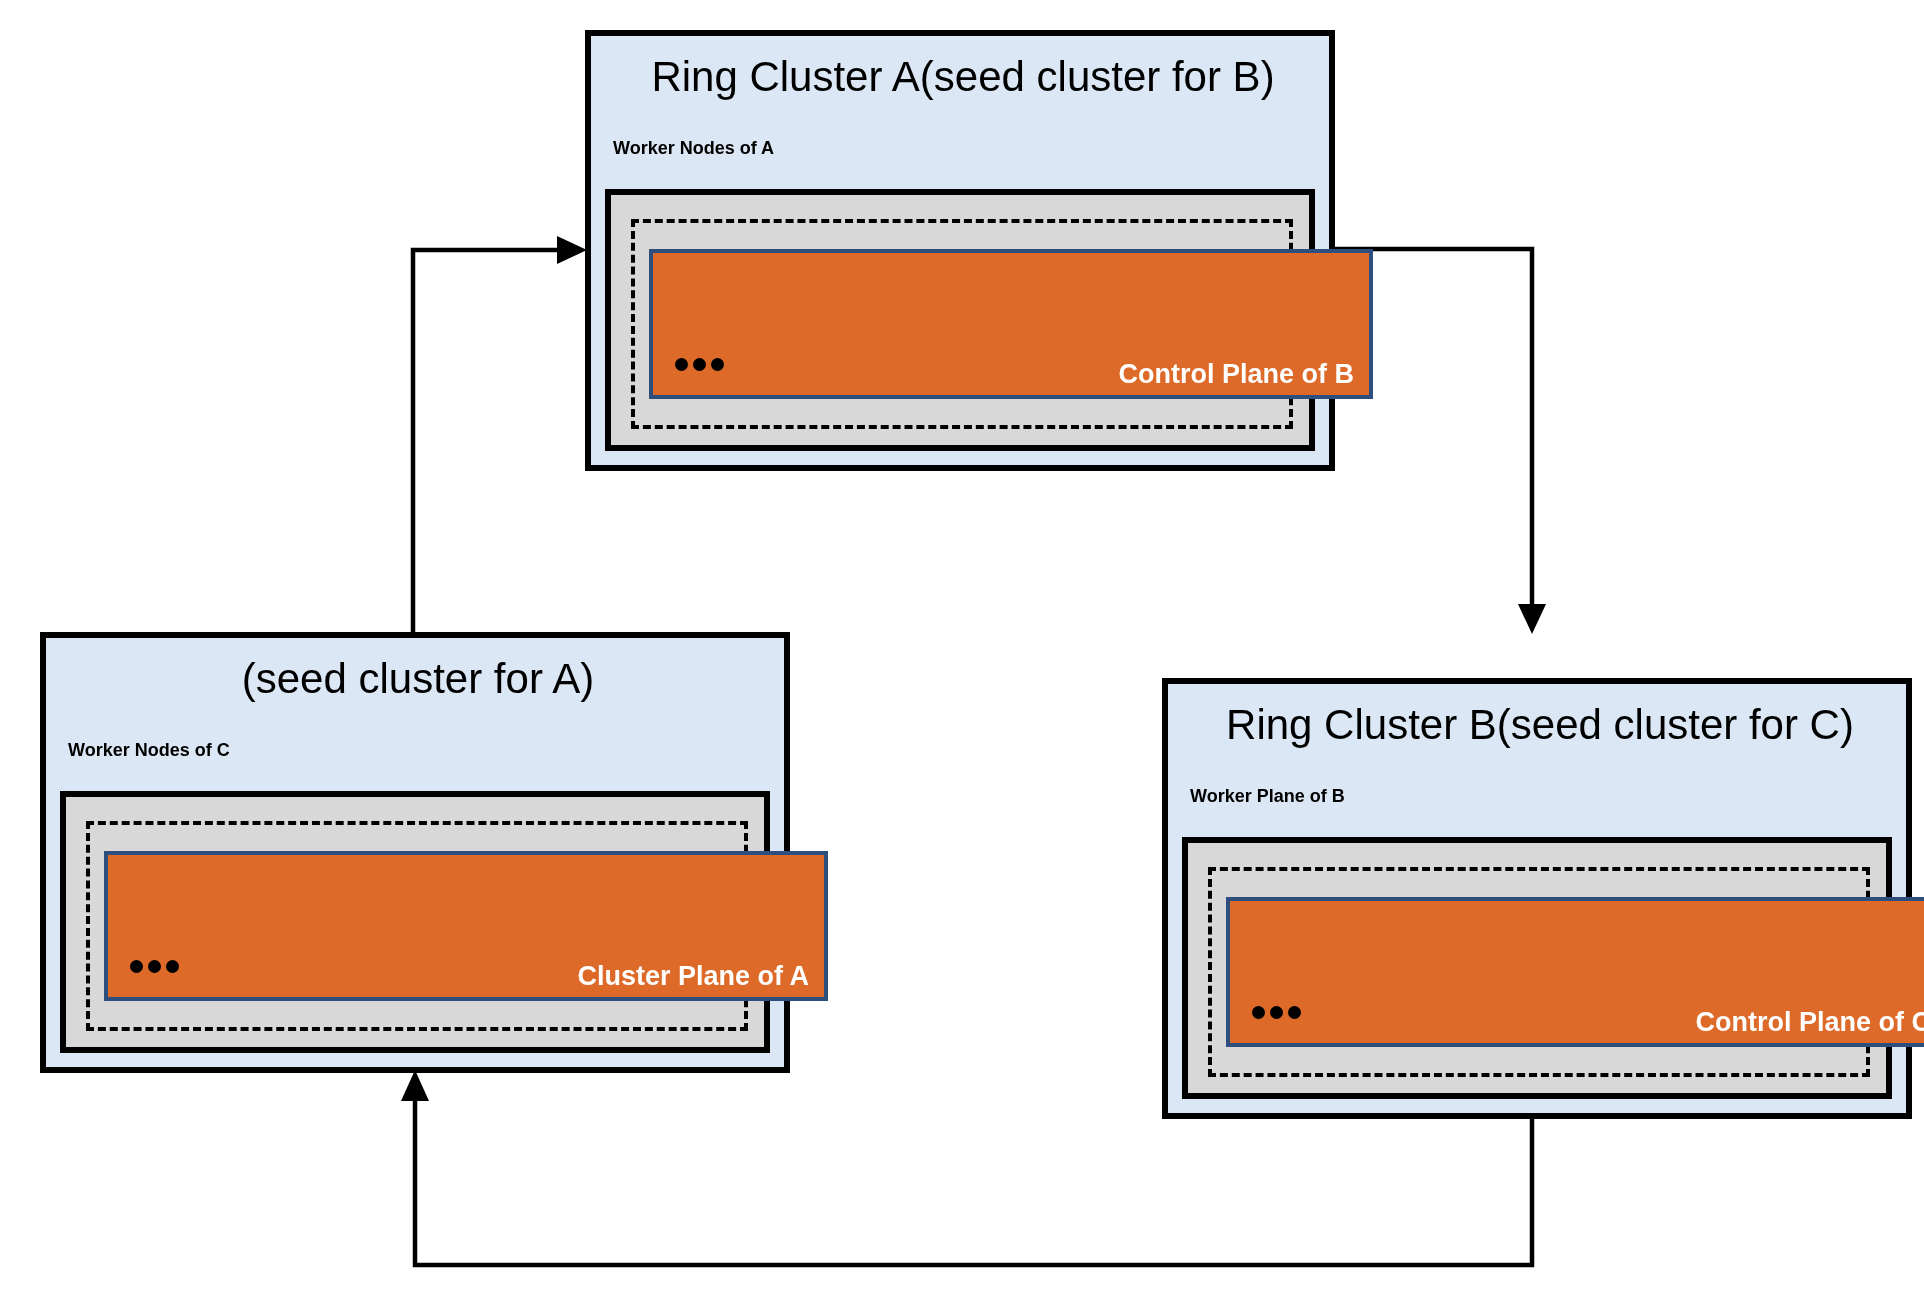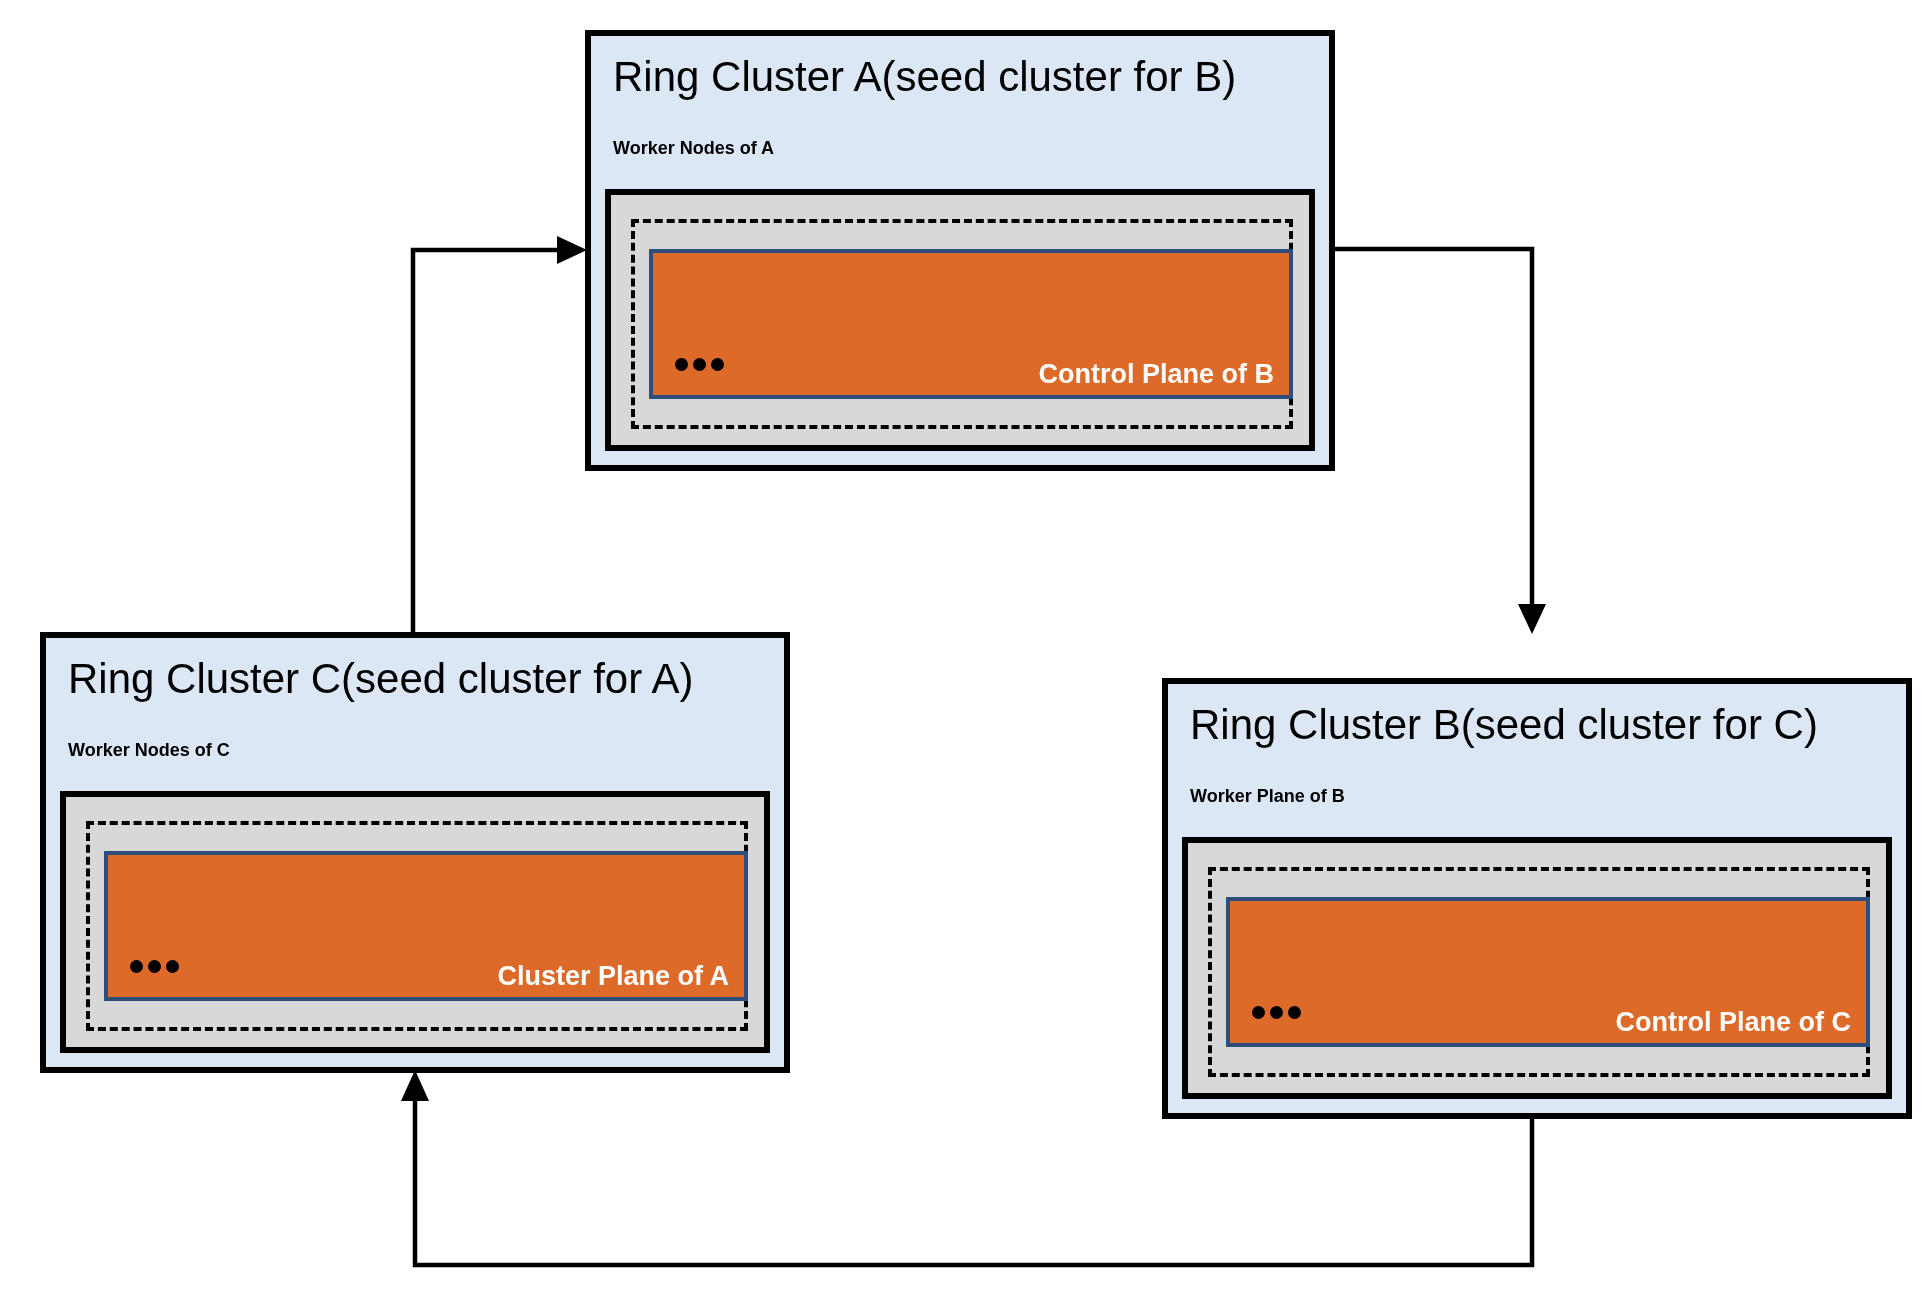--- a/index.html
+++ b/index.html
@@ -33,21 +33,21 @@
     width: 750px; height: 441px;
     background: var(--cluster-fill);
     border: 6px solid var(--line-color);
   }
   .cluster-a { left: 585px; top: 30px; }
   .cluster-c { left: 40px;  top: 632px; }
   .cluster-b { left: 1162px; top: 632px; margin-top: 46px; }
 
   .title-row {
     position: absolute; left: 22px; right: 16px; top: 16px;
-    display: flex; justify-content: flex-start; align-items: baseline;
+    display: flex; justify-content: center; align-items: baseline;
     font-size: 42px; line-height: 1.18; color: var(--title-color);
     white-space: nowrap;
   }
   .worker-label {
     position: absolute; left: 22px; top: 102px;
     font-size: 18px; font-weight: bold; color: var(--label-color);
     white-space: nowrap;
   }
   .worker-box {
     position: absolute; left: 14px; top: 153px;
@@ -55,21 +55,21 @@
     background: var(--worker-fill);
     border: 6px solid var(--line-color);
   }
   .dashed-box {
     position: absolute; left: 20px; top: 24px;
     width: 662px; height: 210px;
     border: 4px dashed var(--line-color);
   }
   .control-plane {
     position: absolute; left: 38px; top: 54px;
-    width: 644px; height: 150px;
+    width: 724px; height: 150px;
     background: var(--control-plane-fill);
     border: 4px solid var(--control-plane-border);
   }
   .cp-row {
     position: absolute; left: 22px; right: 15px; bottom: 7px;
     display: flex; justify-content: space-between; align-items: flex-end;
   }
   .dots { display: flex; gap: 5px; margin-bottom: 17px; }
   .dot { width: 13px; height: 13px; border-radius: 50%; background: #000; }
   .cp-label {
@@ -114,21 +114,20 @@
             <span class="dot"></span>
         </span>
         <span class="cp-label">Control Plane of B</span>
       </div>
     </div>
   </div>
 </div>
 
 <div class="cluster cluster-c">
   <div class="title-row">
-    <span>Ring Cluster C</span>
     <span>(seed cluster for A)</span>
   </div>
   <div class="worker-label">Worker Nodes of C</div>
   <div class="worker-box">
     <div class="dashed-box"></div>
     <div class="control-plane">
       <div class="cp-row">
         <span class="dots">
           <span class="dot"></span>
             <span class="dot"></span>

